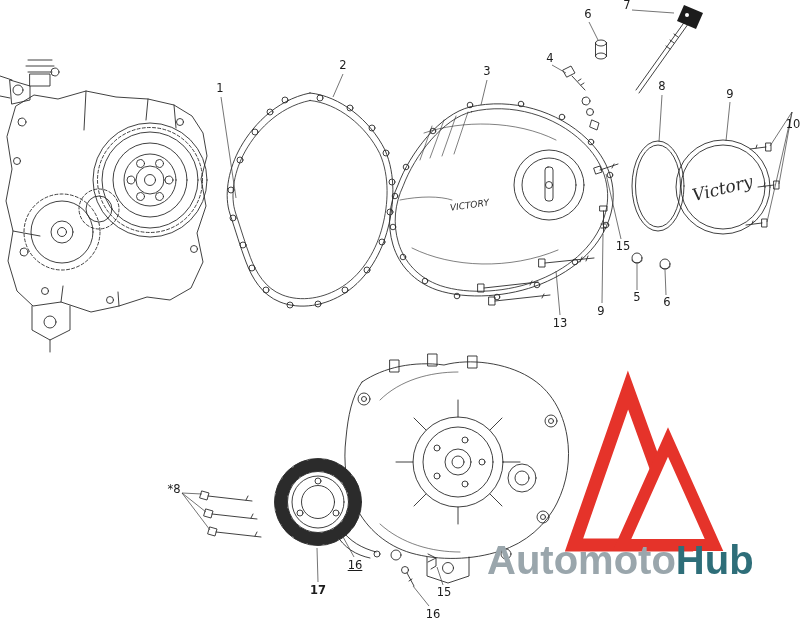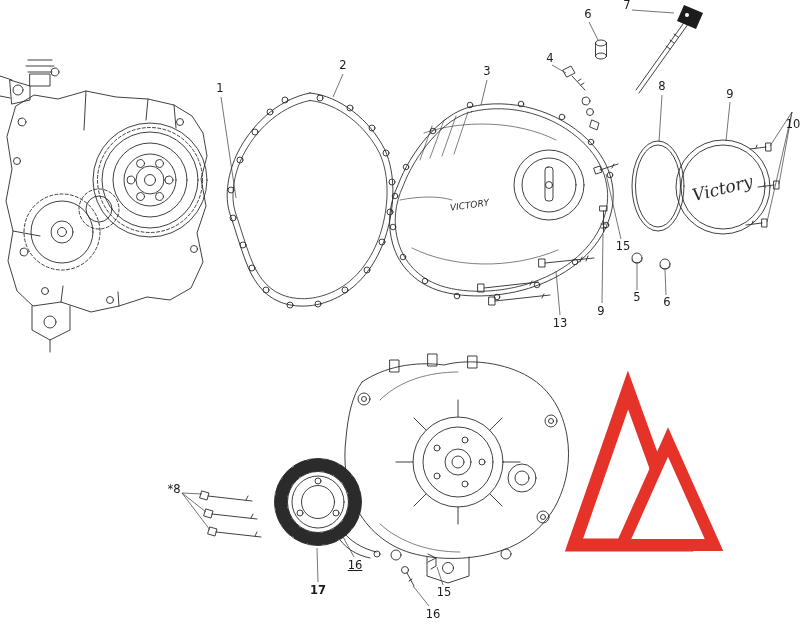--- a/index.html
+++ b/index.html
@@ -270,14 +270,17 @@
       <div class="part-label" style="left: 667px; top: 302px;">6</div>
       <div class="part-label" style="left: 601px; top: 311px;">9</div>
       <div class="part-label" style="left: 560px; top: 323px; text-align: right;">13</div>
       <div class="part-label" style="left: 174px; top: 489px;">*8</div>
       <div class="part-label" style="left: 355px; top: 565px; text-decoration: underline;">16</div>
       <div class="part-label" style="left: 318px; top: 590px; font-weight: bold;">17</div>
       <div class="part-label" style="left: 444px; top: 592px;">15</div>
       <div class="part-label" style="left: 433px; top: 614px;">16</div>
     </div>
 
+  <div class="watermark-text">
+    <span style="color: rgb(154, 166, 172);">Automoto</span><span style="color: rgb(46, 110, 121);">Hub</span>
+  </div>
 
 </div>
 
 </body></html>

